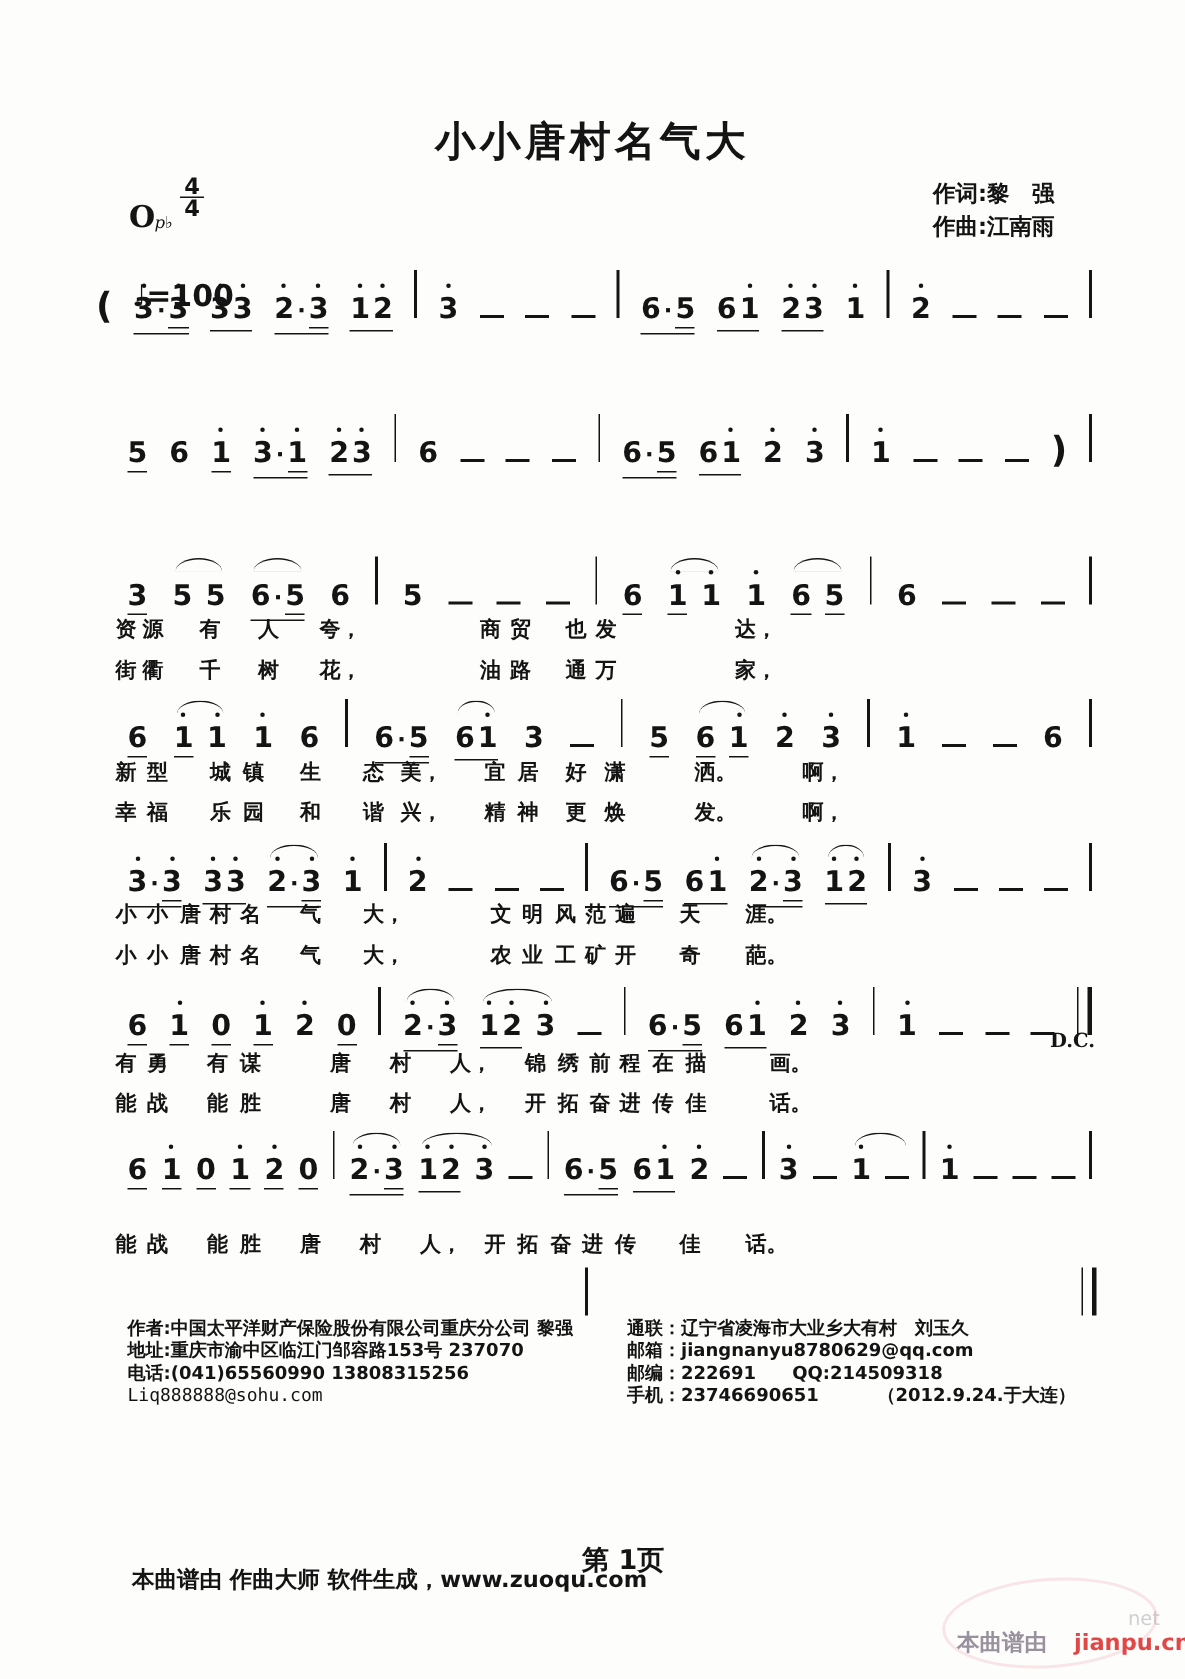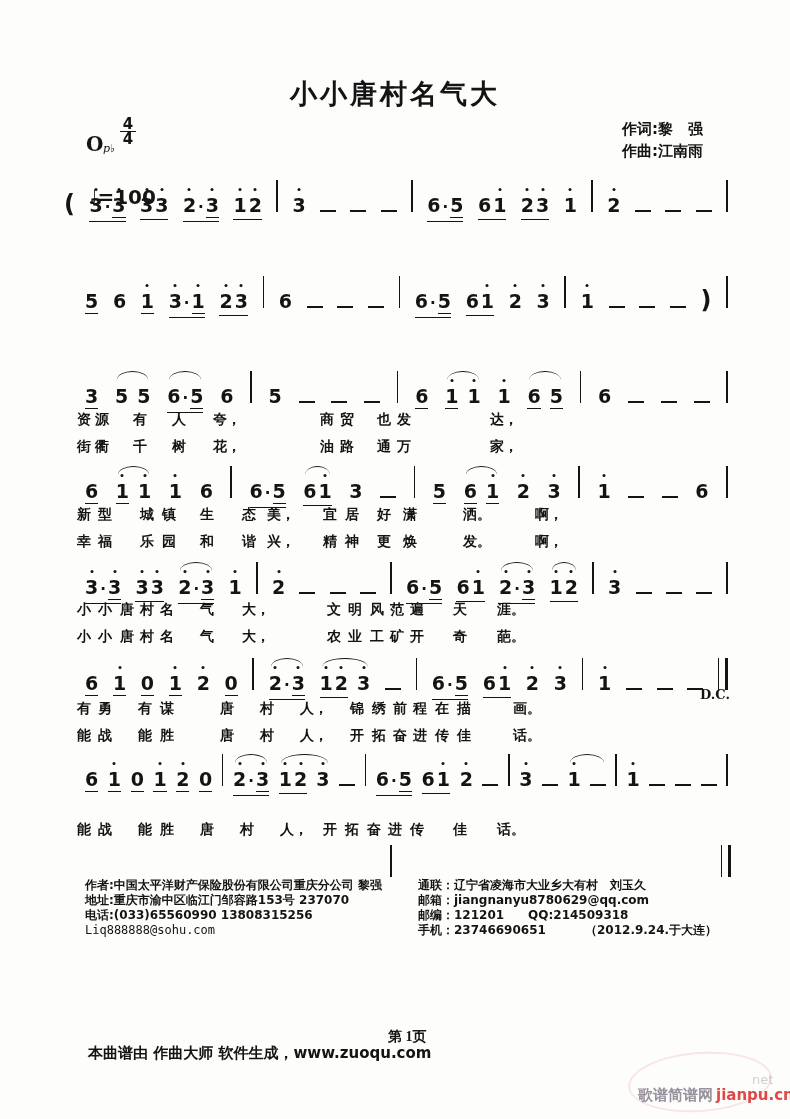--- a/index.html
+++ b/index.html
@@ -33,21 +33,21 @@
   .slur{position:relative;display:inline-flex;align-items:baseline;gap:9px;}
   .slur::before{content:"";position:absolute;left:2px;right:2px;top:-14px;height:8px;
     border-top:1.6px solid #141414;border-radius:50%/100% 100% 0 0;}
   .paren{font-size:24px;font-weight:bold;line-height:22px;}
   .lyr{position:absolute;font-size:14px;font-weight:bold;white-space:pre;}
   .dc{font-size:13px;font-weight:bold;font-family:"DejaVu Serif",serif;}
   .tailbar{position:absolute;}
   
   .foot{font-size:12px;font-weight:bold;line-height:15px;white-space:pre;}
   .foot.mono{font-family:"DejaVu Sans Mono",monospace;font-weight:normal;}
-  .pageno{left:388px;top:1028px;font-size:14px;font-weight:bold;font-family:Liberation Serif, serif;}
+  .pageno{left:388px;top:1028px;font-size:18px;font-weight:bold;}
   .gen{left:88px;top:1044px;font-size:15px;font-weight:bold;}
   
   .wm-ring{left:628px;top:1052px;width:140px;height:56px;border:2px solid rgba(235,140,160,0.22);border-radius:50%;transform:rotate(-4deg);}
   .wm-name{left:638px;top:1086px;font-size:15px;font-weight:bold;color:#99919e;}
   .wm-domain{left:716px;top:1086px;font-size:15px;font-weight:bold;color:#e04848;}
   .wm-net{left:752px;top:1072px;font-size:13px;color:rgba(150,150,160,0.45);}
 </style>
 </head>
 <body>
 
@@ -485,28 +485,28 @@
     <span class="lyr" style="left: 367px; top: 821px;">奋</span>
     <span class="lyr" style="left: 388px; top: 821px;">进</span>
     <span class="lyr" style="left: 410px; top: 821px;">传</span>
     <span class="lyr" style="left: 453px; top: 821px;">佳</span>
     <span class="lyr" style="left: 497px; top: 821px;">话。</span>
   </div>
 <div class="abs dc" id="dc" style="left: 700px; top: 687px;">D.C.</div>
 
 <div class="abs foot" style="left:85px;top:878px;">作者:中国太平洋财产保险股份有限公司重庆分公司 黎强</div>
 <div class="abs foot" style="left:85px;top:893px;">地址:重庆市渝中区临江门邹容路153号 237070</div>
-<div class="abs foot" style="left:85px;top:908px;">电话:(033)65560990 13808315256</div>
+<div class="abs foot" style="left:85px;top:908px;">电话:(041)65560990 13808315256</div>
 <div class="abs foot mono" style="left:85px;top:923px;">Liq888888@sohu.com</div>
 
 <div class="abs foot" style="left:418px;top:878px;">通联：辽宁省凌海市大业乡大有村　刘玉久</div>
 <div class="abs foot" style="left:418px;top:893px;">邮箱：jiangnanyu8780629@qq.com</div>
-<div class="abs foot" style="left:418px;top:908px;">邮编：121201　　QQ:214509318</div>
+<div class="abs foot" style="left:418px;top:908px;">邮编：222691　　QQ:214509318</div>
 <div class="abs foot" style="left:418px;top:923px;">手机：23746690651</div>
 <div class="abs foot" style="left:585px;top:923px;">（2012.9.24.于大连）</div>
 
 <div class="abs pageno">第 1页</div>
 <div class="abs gen">本曲谱由 作曲大师 软件生成，www.zuoqu.com</div>
 
 <div class="abs wm-ring"></div>
 <div class="abs wm-net">net</div>
-<div class="abs wm-name">歌谱简谱网</div>
+<div class="abs wm-name">本曲谱由</div>
 <div class="abs wm-domain">jianpu.cn</div>
 
 </body></html>

